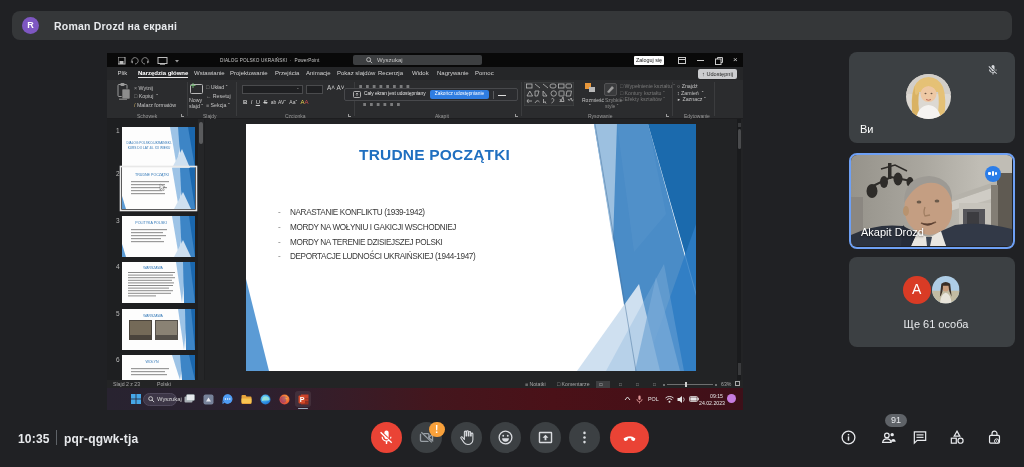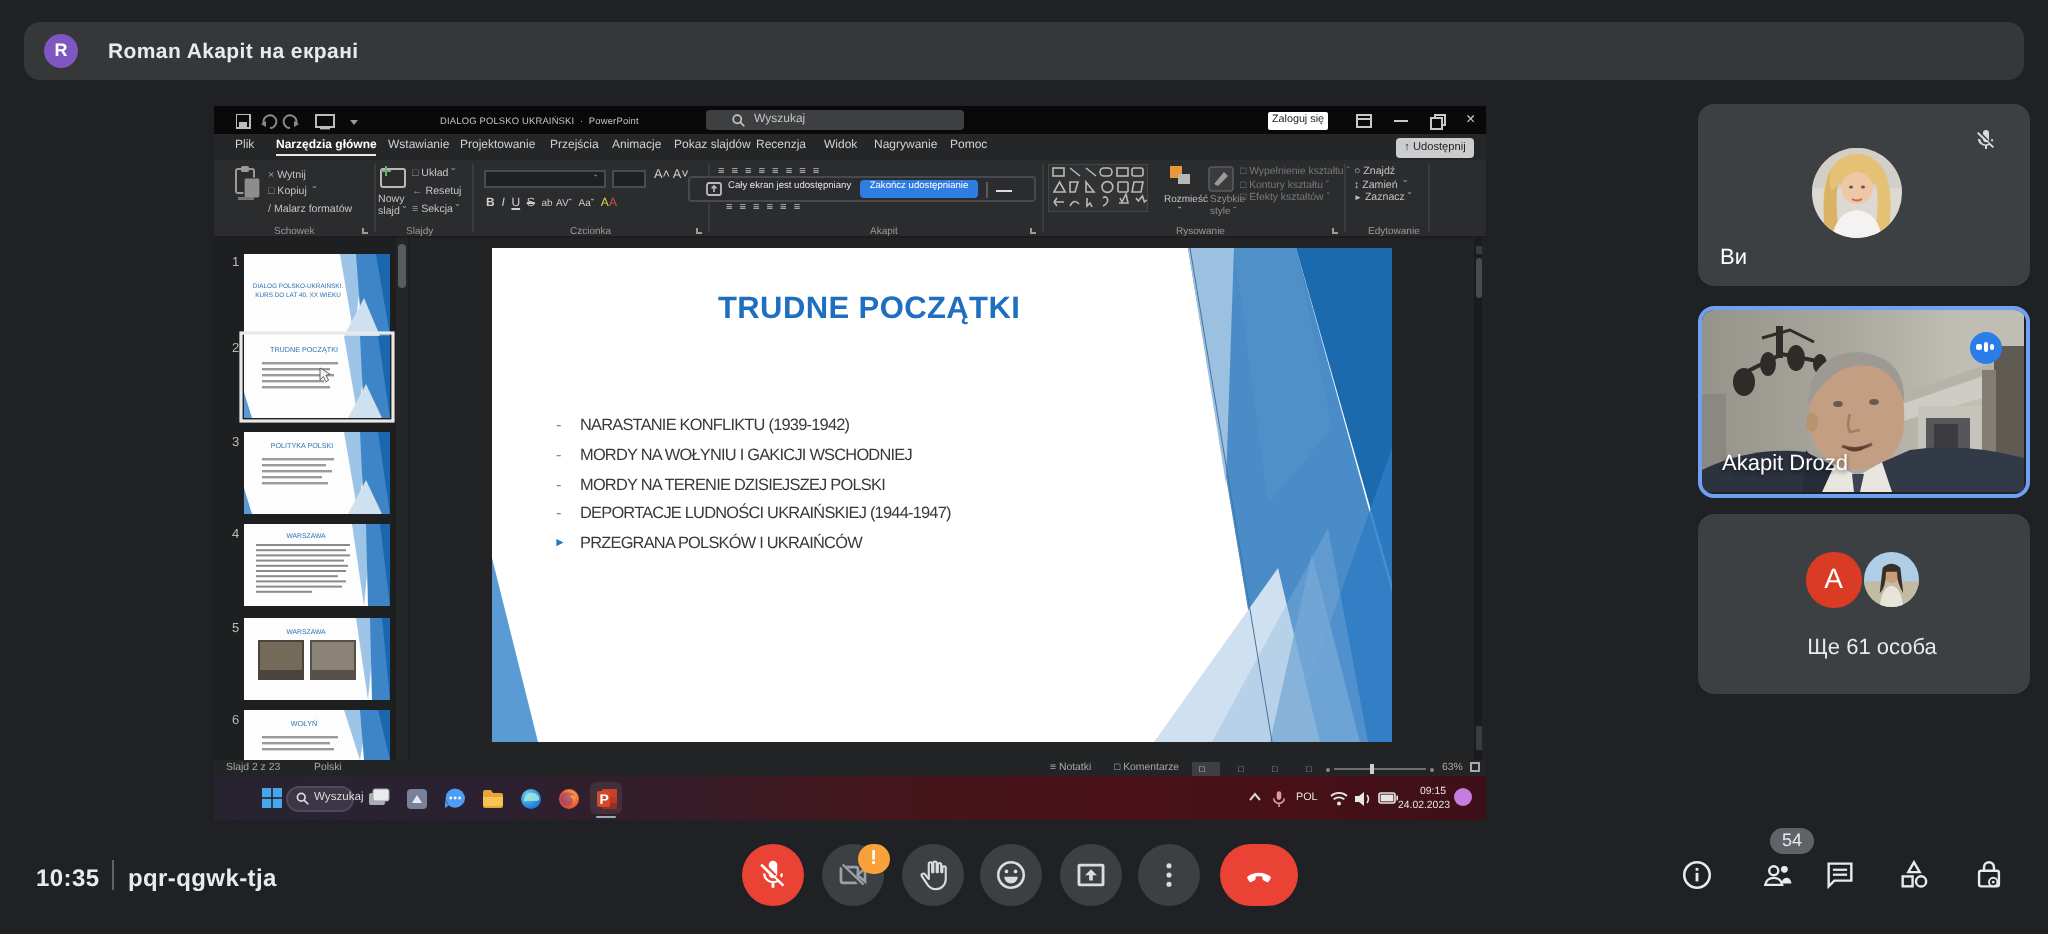--- a/index.html
+++ b/index.html
@@ -7,21 +7,21 @@
   #app{position:relative;width:1024px;height:467px;background:#202124;overflow:hidden;}
   .abs{position:absolute;}
   .nw{white-space:nowrap;}
 </style>
 </head>
 <body>
 <div id="app">
 
   <div class="abs" style="left:12px;top:11px;width:1000px;height:29px;background:#353739;border-radius:8px;"></div>
   <div class="abs" style="left:22px;top:17px;width:17px;height:17px;border-radius:50%;background:#7e57c2;color:#fff;font-size:9px;font-weight:bold;text-align:center;line-height:17px;">R</div>
-  <div class="abs nw" style="left:54px;top:20px;font-size:10.5px;font-weight:bold;color:#e8eaed;letter-spacing:.2px;">Roman Akapit на екрані</div>
+  <div class="abs nw" style="left:54px;top:20px;font-size:10.5px;font-weight:bold;color:#e8eaed;letter-spacing:.2px;">Roman Drozd на екрані</div>
 
   <div class="abs" style="left:107px;top:53px;width:636px;height:357px;background:#19191a;overflow:hidden;">
 
     <div class="abs" style="left:0;top:0;width:636px;height:14px;background:#090909;"></div>
     <svg class="abs" style="left:11px;top:3.5px;" width="62" height="8" viewBox="0 0 62 8">
       <rect x="0" y="0" width="7" height="7" fill="none" stroke="#bcbcbc" stroke-width="1"></rect>
         <rect x="1.5" y="4" width="4" height="3" fill="#bcbcbc"></rect>
       <path d="M14 5 a3.2 3.2 0 1 1 3 2" fill="none" stroke="#8a8a8a" stroke-width="1"></path>
         <path d="M12.5 5 l2.5 -1.5 l0 3 z" fill="#8a8a8a"></path>
       <path d="M30 5 a3.2 3.2 0 1 0 -3 2" fill="none" stroke="#8a8a8a" stroke-width="1"></path>
@@ -299,21 +299,20 @@
     <polygon points="360,247 418,140 438,247" fill="#8ab4dd" opacity="0.35"></polygon>
     <line x1="349" y1="0" x2="390" y2="247" stroke="#49729c" stroke-width="0.5"></line>
     <polygon points="0,155 0,247 23,247" fill="#5b9bd5"></polygon>
   </svg>
   <div class="abs nw" style="left:359px;top:145.5px;color:#1f6fc0;font-size:15.5px;font-weight:bold;letter-spacing:.2px;">TRUDNE POCZĄTKI</div>
   <div class="abs" style="left:290px;top:203.5px;width:300px;color:#383838;font-size:8.2px;letter-spacing:-0.38px;line-height:11.2px;">
     <div style="position:relative;margin-top:3.6px;"><span style="position:absolute;left:-12px;color:#888;">-</span>NARASTANIE KONFLIKTU (1939-1942)</div>
     <div style="position:relative;margin-top:3.6px;"><span style="position:absolute;left:-12px;color:#888;">-</span>MORDY NA WOŁYNIU I GAKICJI WSCHODNIEJ</div>
     <div style="position:relative;margin-top:3.6px;"><span style="position:absolute;left:-12px;color:#888;">-</span>MORDY NA TERENIE DZISIEJSZEJ POLSKI</div>
     <div style="position:relative;margin-top:3.6px;"><span style="position:absolute;left:-12px;color:#888;">-</span>DEPORTACJE LUDNOŚCI UKRAIŃSKIEJ (1944-1947)</div>
-    <div style="position:relative;margin-top:3.6px;"><span style="position:absolute;left:-13px;top:1px;color:#2e75b6;font-size:6px;">►</span>PRZEGRANA POLSKÓW I UKRAIŃCÓW</div>
   </div>
 
   <svg class="abs" style="left:110px;top:120px;" width="92" height="260" viewBox="0 0 92 260">
     <text x="6" y="13" fill="#bbb" font-size="6.5">1</text>
     <text x="6" y="56" fill="#bbb" font-size="6.5">2</text>
     <text x="6" y="103" fill="#bbb" font-size="6.5">3</text>
     <text x="6" y="149" fill="#bbb" font-size="6.5">4</text>
     <text x="6" y="196" fill="#bbb" font-size="6.5">5</text>
     <text x="6" y="242" fill="#bbb" font-size="6.5">6</text>
     <g transform="translate(12,7)">
@@ -537,21 +536,21 @@
       <circle cx="12" cy="12" r="9" fill="none" stroke="#e8eaed" stroke-width="1.8"></circle>
       <rect x="11" y="10.5" width="2" height="6" fill="#e8eaed"></rect>
       <rect x="11" y="7" width="2" height="2" fill="#e8eaed"></rect>
     </svg>
   <svg class="abs" style="left:880px;top:429px;" width="18" height="17" viewBox="0 0 24 24">
       <circle cx="9" cy="9" r="3.2" fill="none" stroke="#e8eaed" stroke-width="1.7"></circle>
       <path d="M3 19c.5-3.2 3-5 6-5s5.5 1.8 6 5z" fill="none" stroke="#e8eaed" stroke-width="1.7"></path>
       <circle cx="16.5" cy="8" r="2.4" fill="#e8eaed"></circle>
       <path d="M14.5 18c.3-2.4 1.6-4 3.5-4 1.9 0 3.2 1.6 3.5 4z" fill="#e8eaed"></path>
     </svg>
-  <div class="abs nw" style="left:885px;top:413.5px;width:22px;height:13px;border-radius:7px;background:#5f6368;color:#e8eaed;font-size:9px;text-align:center;line-height:13px;">54</div>
+  <div class="abs nw" style="left:885px;top:413.5px;width:22px;height:13px;border-radius:7px;background:#5f6368;color:#e8eaed;font-size:9px;text-align:center;line-height:13px;">91</div>
   <svg class="abs" style="left:911px;top:429px;" width="18" height="17" viewBox="0 0 24 24">
       <path fill="none" stroke="#e8eaed" stroke-width="1.7" d="M4 4h16v12H8l-4 4z"></path>
       <rect x="7" y="7.5" width="10" height="1.6" fill="#e8eaed"></rect>
       <rect x="7" y="11" width="10" height="1.6" fill="#e8eaed"></rect>
     </svg>
   <svg class="abs" style="left:948px;top:429px;" width="18" height="17" viewBox="0 0 24 24">
       <path d="M12 3l4 7H8z" fill="none" stroke="#e8eaed" stroke-width="1.7"></path>
       <rect x="4" y="13" width="7" height="7" fill="none" stroke="#e8eaed" stroke-width="1.7"></rect>
       <circle cx="17" cy="16.5" r="3.6" fill="none" stroke="#e8eaed" stroke-width="1.7"></circle>
     </svg>

